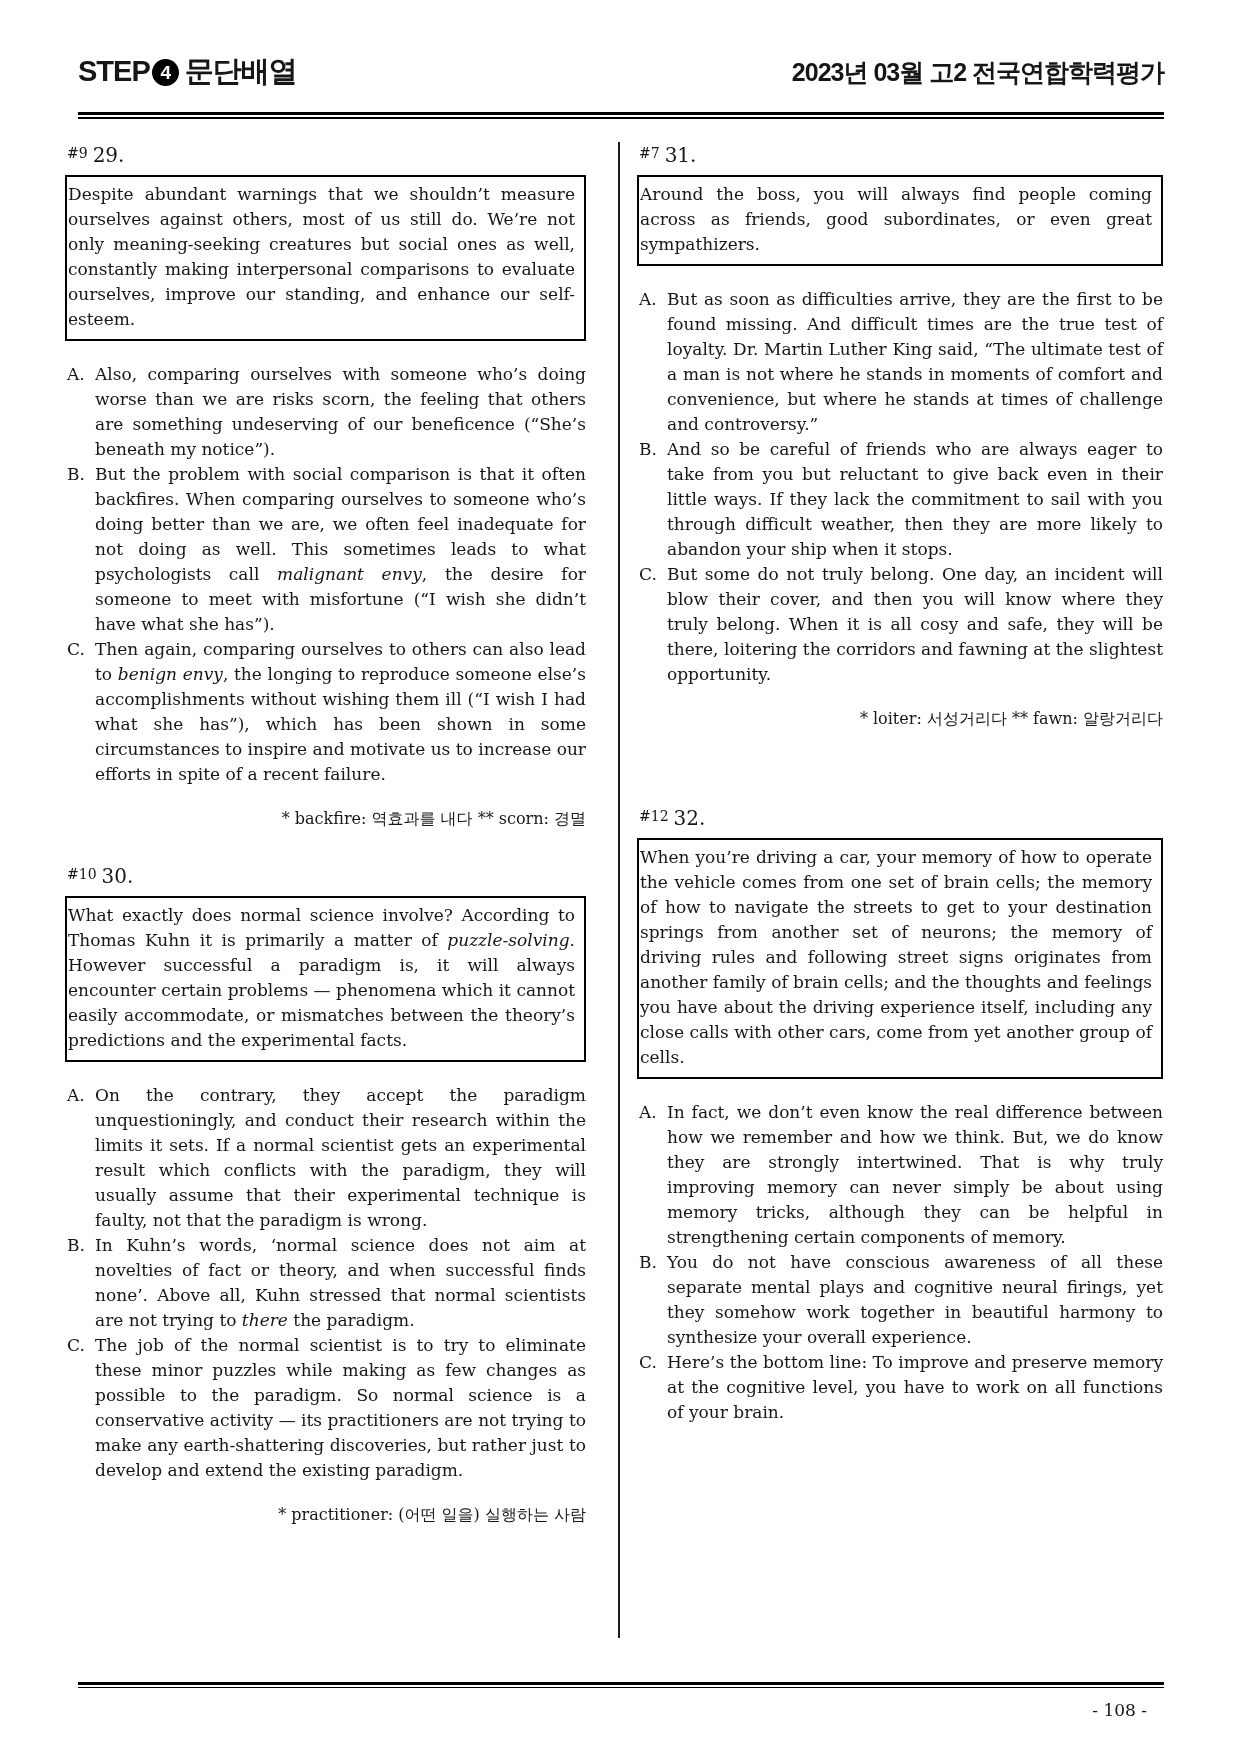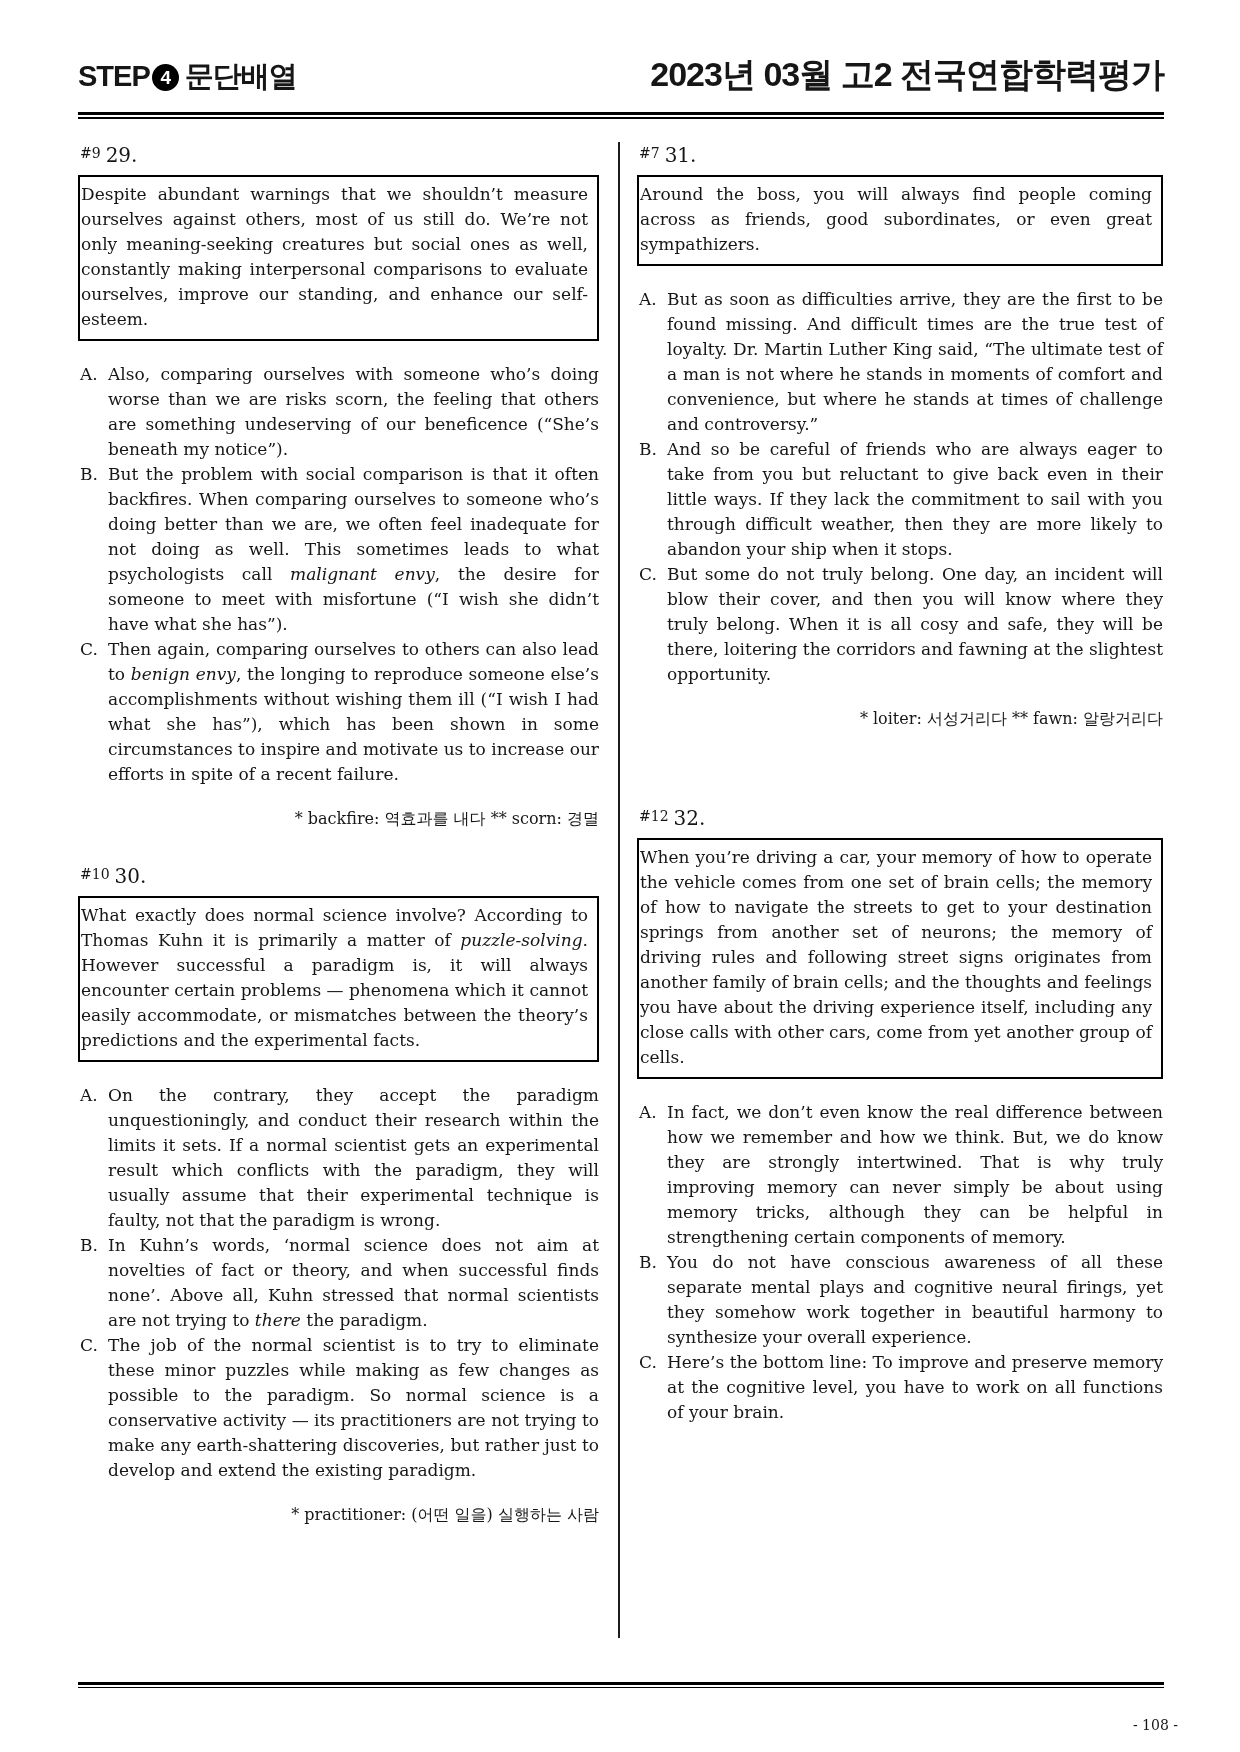--- a/index.html
+++ b/index.html
@@ -19,29 +19,29 @@
     font-family: "Liberation Sans", "DejaVu Sans", sans-serif;
     font-weight: bold;
     gap: 28px;
   }
   .step-label { font-size: 29px; letter-spacing: -1px; white-space: nowrap; }
   .step-badge {
     display: inline-block; width: 27px; height: 27px; border-radius: 50%;
     background: #000; color: #fff; text-align: center; line-height: 27px;
     font-size: 19px; margin: 0 6px 0 2px; vertical-align: 2px;
   }
-  .exam-title { font-size: 34px; letter-spacing: -1px; white-space: nowrap; }
+  .exam-title { font-size: 25px; letter-spacing: -1px; white-space: nowrap; }
   .header-rule {
     position: absolute; left: 78px; width: 1086px; top: 112px; height: 7px;
     border-top: 3px solid #000; border-bottom: 2px solid #000;
   }
 
   
   .col { position: absolute; top: 140px; }
-  .col-left  { left: 78px;  width: 521px; }
+  .col-left  { left: 65px;  width: 521px; }
   .col-right { left: 637px; width: 526px; }
   .col-divider {
     position: absolute; left: 618px; top: 142px; height: 1496px; width: 0;
     border-left: 2px solid #1c1c1c;
   }
 
   
   .q-gap-left  { margin-top: 30px; }
   .q-gap-right { margin-top: 72px; }
   .qhead { margin: 0 0 5px 2px; line-height: 26px; }
@@ -61,21 +61,21 @@
     margin-top: 20px; text-align: right;
     font-size: 16px; line-height: 24px;
   }
   i { }
 
   
   .footer-rule {
     position: absolute; left: 78px; width: 1086px; top: 1682px; height: 6px;
     border-top: 3px solid #000; border-bottom: 1px solid #000;
   }
-  .page-number { position: absolute; right: 62px; top: 1700px; font-size: 14px; margin-top: 17px; }
+  .page-number { position: absolute; right: 93px; top: 1700px; font-size: 17px; }
 </style>
 </head>
 <body>
 
 <div class="page">
 
   <header class="page-header">
     <div class="step-label"><span>STEP</span><span class="step-badge">4</span><span>문단배열</span></div>
     <div class="exam-title">2023년 03월 고2 전국연합학력평가</div>
   </header>

